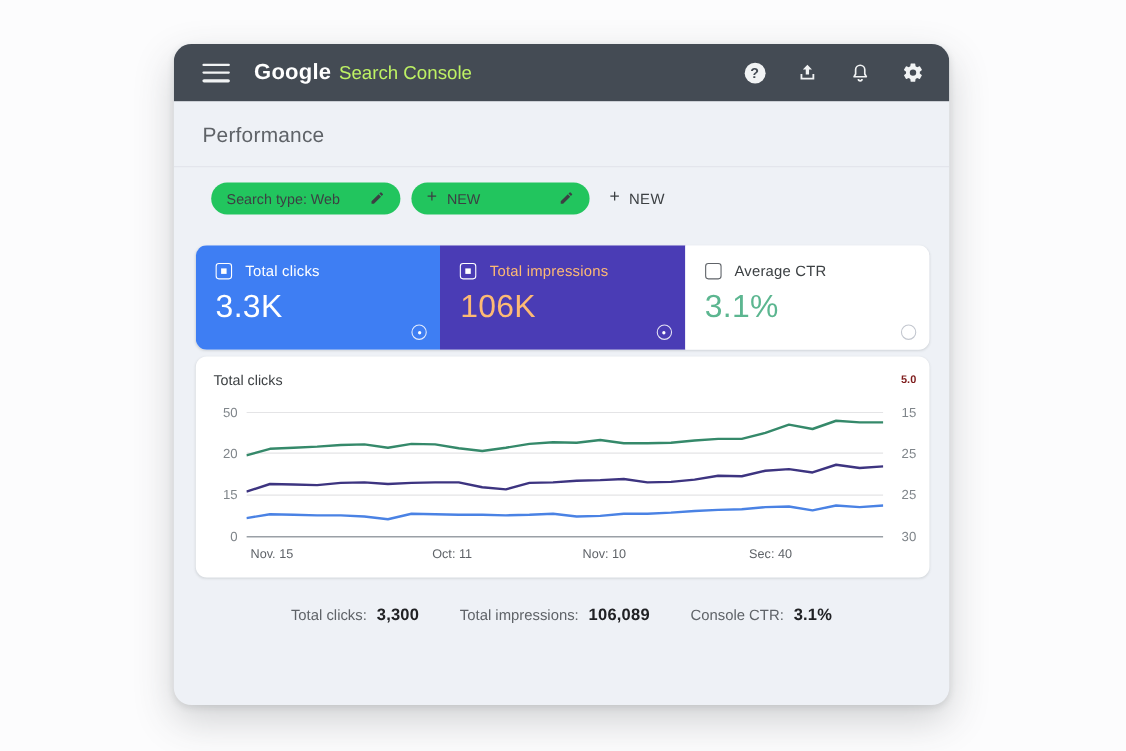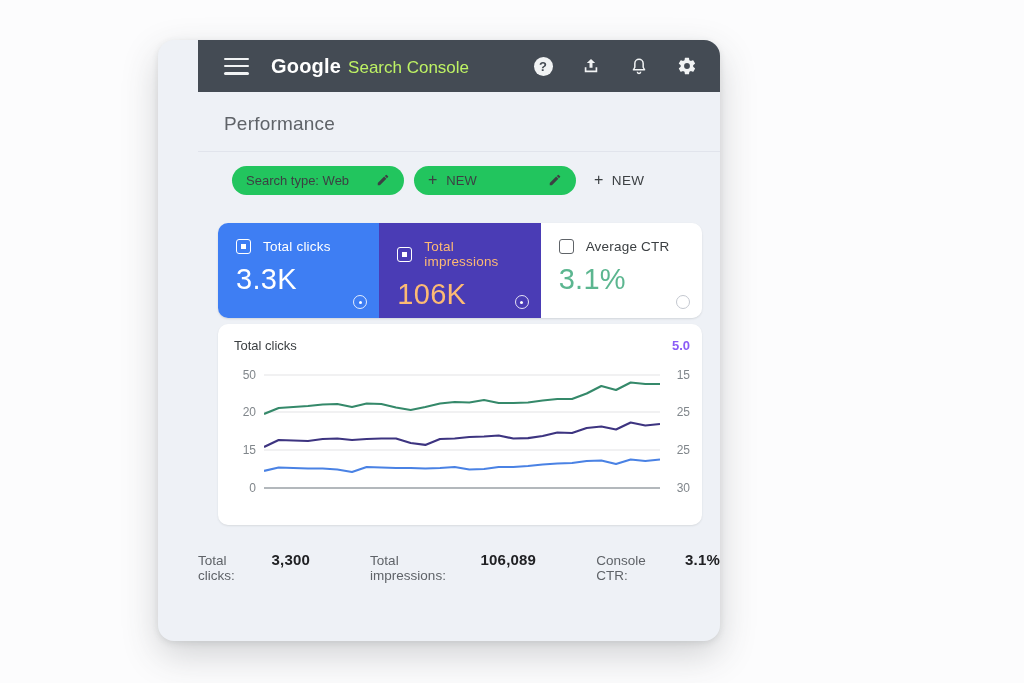--- a/index.html
+++ b/index.html
@@ -5,25 +5,24 @@
   * { margin:0; padding:0; box-sizing:border-box; }
   html,body { width:1024px; height:683px; }
   body {
     background:#fcfcfd;
     font-family:"Liberation Sans", sans-serif;
     color:#3c4043;
     position:relative;
     overflow:hidden;
   }
   .window {
-    position:absolute; left:158px; top:40px; width:562px; height:601px;
+    position:absolute; left:158px; top:40px; width:705px; height:601px;
     border-radius:16px; background:#eef1f6;
     box-shadow:0 14px 36px rgba(60,64,67,.22), 0 2px 6px rgba(60,64,67,.12);
     overflow:hidden;
-    padding-left:40px;
   }
   
   .topbar {
     height:52px; background:#444b54; display:flex; align-items:center;
     padding:0 22px 0 26px;
   }
   .hamburger { width:25px; height:17px; display:flex; flex-direction:column; justify-content:space-between; cursor:pointer; }
   .hamburger span { display:block; height:2.6px; background:#f1f3f4; border-radius:2px; }
   .brand { margin-left:22px; display:flex; align-items:baseline; gap:7px; white-space:nowrap; }
   .brand-bold { font-size:20px; font-weight:bold; color:#ffffff; letter-spacing:.2px; }
@@ -72,35 +71,35 @@
   .info-circ.gray { border-color:#c3c7cf; }
 
   
   .chart-card {
     margin:6px 18px 0 20px; background:#ffffff; border-radius:10px;
     box-shadow:0 1px 2px rgba(60,64,67,.12);
     padding:12px 10px 12px 16px; height:201px;
   }
   .chart-head { display:flex; justify-content:space-between; align-items:center; height:18px; padding-right:2px; }
   .chart-title { font-size:13px; color:#3c4043; }
-  .chart-rtop { font-size:13px; font-weight:bold; color:#8b5cf6; }
+  .chart-rtop { font-size:10px; font-weight:bold; color:#7f1d1d; }
   .plot-row { display:flex; margin-top:2px; }
   .tickcol { position:relative; width:32px; flex:0 0 auto; }
   .tickcol.left { width:30px; }
   .tickcol.right { width:32px; }
   .tickcol span { position:absolute; font-size:12px; color:#80868b; }
   .tickcol.left span { right:8px; }
   .tickcol.right span { right:2px; }
   .plot { position:relative; flex:1; height:140px; }
   .plot svg { width:100%; height:140px; display:block; }
   .xlabels { position:relative; height:16px; margin:2px 32px 0 30px; }
   .xlabels span { position:absolute; font-size:11.5px; color:#5f6368; transform:translateX(-50%); white-space:nowrap; }
 
   
-  .summary { display:flex; justify-content:center; gap:60px; margin-top:26px; align-items:baseline; }
+  .summary { display:flex; justify-content:center; gap:37px; margin-top:26px; align-items:baseline; }
   .sum-item { display:flex; align-items:baseline; gap:9px; }
   .sum-label { font-size:13.5px; color:#5f6368; }
   .sum-value { font-size:15px; font-weight:bold; color:#202124; letter-spacing:.2px; }
 </style>
 </head>
 <body>
 
 <div class="window">
 
   <div class="topbar">
@@ -224,20 +223,26 @@
             <polyline points="0.0,115.0 22.0,111.5 44.0,112.0 66.0,112.5 88.0,112.5 110.0,113.5 132.0,116.0 154.0,111.0 176.0,111.5 198.0,112.0 220.0,112.0 242.0,112.5 264.0,112.0 286.0,111.0 308.0,113.5 330.0,113.0 352.0,111.0 374.0,111.0 396.0,110.0 418.0,108.5 440.0,107.5 462.0,107.0 484.0,105.0 506.0,104.5 528.0,108.0 550.0,103.5 572.0,105.0 594.0,103.5" fill="none" stroke="#4a82e4" stroke-width="2.2" stroke-linejoin="round" vector-effect="non-scaling-stroke"></polyline>
           </svg>
       </div>
       <div class="tickcol right" id="right-ticks">
           <span style="top: 12px;">15</span>
           <span style="top: 48.951px;">25</span>
           <span style="top: 87.032px;">25</span>
           <span style="top: 125px;">30</span>
         </div>
     </div>
+    <div class="xlabels" id="x-labels">
+        <span style="left: 4%;">Nov. 15</span>
+        <span style="left: 32.3%;">Oct: 11</span>
+        <span style="left: 56.2%;">Nov: 10</span>
+        <span style="left: 82.3%;">Sec: 40</span>
+      </div>
   </div>
 
   <div class="summary">
     <div class="sum-item">
       <span class="sum-label">Total clicks:</span>
       <span class="sum-value">3,300</span>
     </div>
     <div class="sum-item">
       <span class="sum-label">Total impressions:</span>
       <span class="sum-value">106,089</span>

